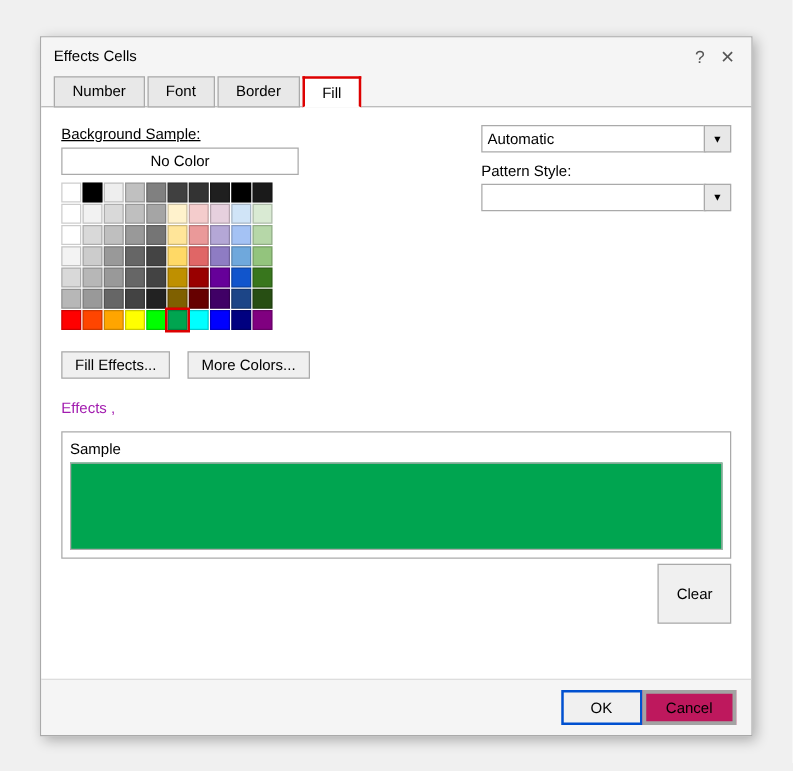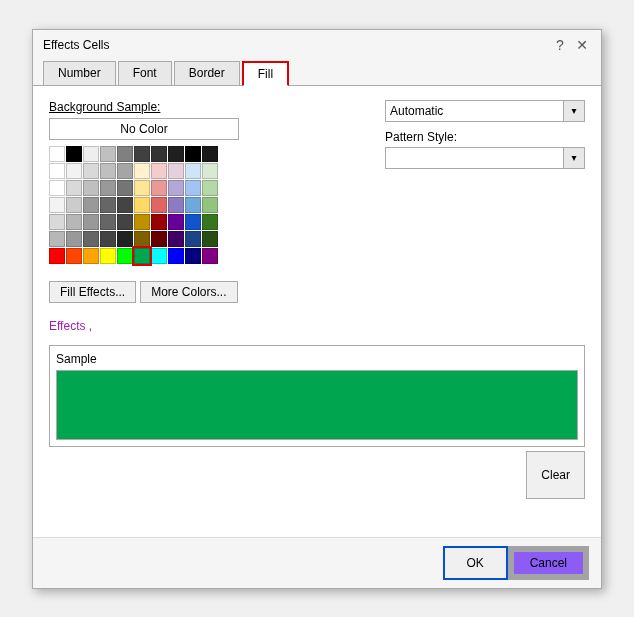--- a/index.html
+++ b/index.html
@@ -132,21 +132,21 @@
       flex-shrink: 0;
     }
     .color-cell.selected {
       outline: 2px solid #d00;
       outline-offset: 0px;
       z-index: 2;
     }
 
     .fill-buttons {
       display: flex;
-      gap: 4px;
+      gap: 14px;
       margin-top: 17px;
       align-items: center;
     }
     .fill-btn {
       padding: 3px 10px;
       border: 1px solid #aaa;
       background: #f0f0f0;
       cursor: pointer;
       font-size: 12px;
     }
@@ -220,22 +220,22 @@
     .footer {
       display: flex;
       justify-content: flex-end;
       padding: 8px 12px;
       gap: 0;
       background: #f5f5f5;
       border-top: 1px solid #ddd;
     }
     .footer-btn {
       padding: 4px 16px;
-      border: 6px solid #a3a3a3;
-      background: #8b5cf6;
+      border: 3px solid #a3a3a3;
+      background: #be185d;
       cursor: pointer;
       font-size: 12px;
       min-width: 65px;
       text-align: center;
     }
     .footer-btn.ok {
       border: 2px solid #0050d0;
       background: #f0f0f0;
     }
     .clear-btn-row {

